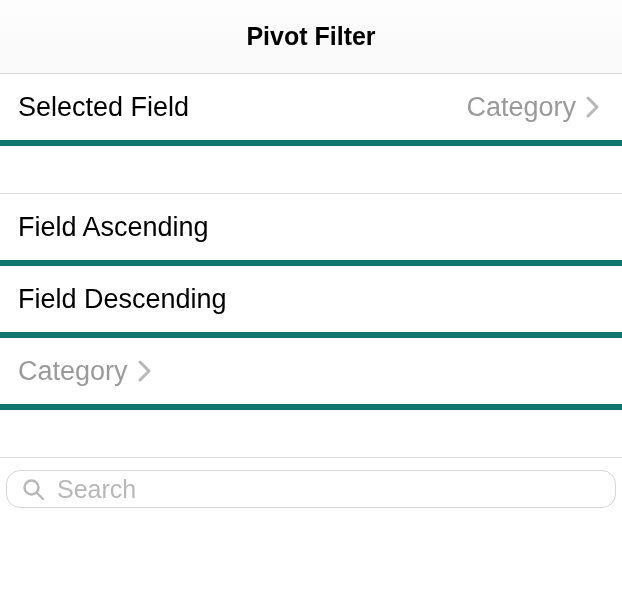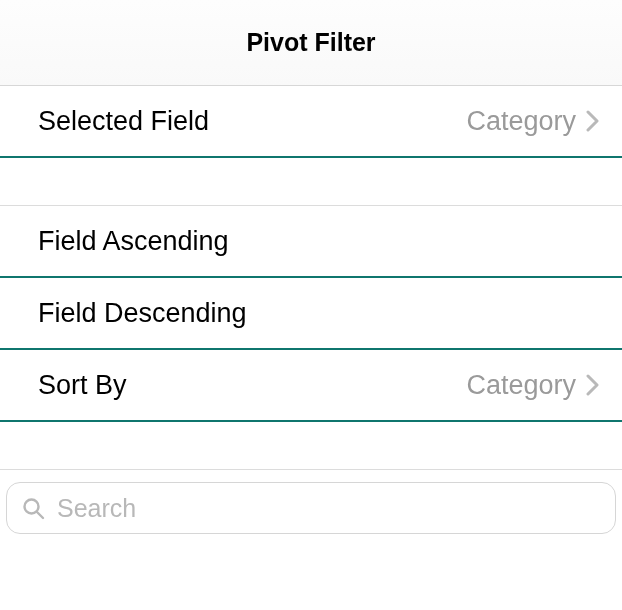--- a/index.html
+++ b/index.html
@@ -5,43 +5,43 @@
     * { box-sizing: border-box; margin: 0; padding: 0; }
     body {
       font-family: -apple-system, BlinkMacSystemFont, "Segoe UI", Helvetica, Arial, sans-serif;
       background: #ffffff;
       width: 622px;
       height: 610px;
       overflow: hidden;
       color: #000;
     }
     .header {
-      height: 86px;
+      height: 74px;
       display: flex;
       align-items: center;
       justify-content: center;
       background: linear-gradient(#fdfdfd, #f9f9f9);
       border-bottom: 1px solid #d7d7d7;
     }
     .header-title {
       font-size: 25px;
       font-weight: 700;
       color: #000;
     }
     .section-gap {
       height: 48px;
       background: #ffffff;
       border-bottom: 1px solid #dcdcdc;
     }
     .row {
       display: flex;
       align-items: center;
       height: 72px;
-      padding: 0 22px 0 38px;
-      border-bottom: 2px solid #0f766e;
+      padding: 0 22px 0 18px;
+      border-bottom: 6px solid #0f766e;
       background: #fff;
     }
     .row:first-of-type {
       border-top: none;
     }
     .row-label {
       flex: 1;
       font-size: 27px;
       font-weight: 400;
       color: #000;
@@ -60,21 +60,21 @@
     .divider-before-search {
       height: 48px;
       border-bottom: 1px solid #dcdcdc;
     }
     .search-wrap {
       padding: 12px 6px 0 6px;
     }
     .search {
       display: flex;
       align-items: center;
-      height: 52px;
+      height: 38px;
       border: 1px solid #d6d6d6;
       border-radius: 14px;
       padding: 0 14px;
       background: #fff;
     }
     .search-icon {
       width: 24px;
       height: 24px;
       margin-right: 12px;
       flex-shrink: 0;
@@ -112,21 +112,20 @@
 
 <div class="row">
   <div class="row-label">Field Ascending</div>
 </div>
 
 <div class="row">
   <div class="row-label">Field Descending</div>
 </div>
 
 <div class="row">
-  <div class="row-label">Sort By</div>
   <div class="row-value">Category</div>
   <span class="chevron">
     <svg viewBox="0 0 14 22" width="14" height="22">
         <path d="M2 2 L11 11 L2 20" stroke="#b9b9b9" stroke-width="3" fill="none" stroke-linecap="round" stroke-linejoin="round"></path>
       </svg>
   </span>
 </div>
 
 <div class="divider-before-search"></div>
 

